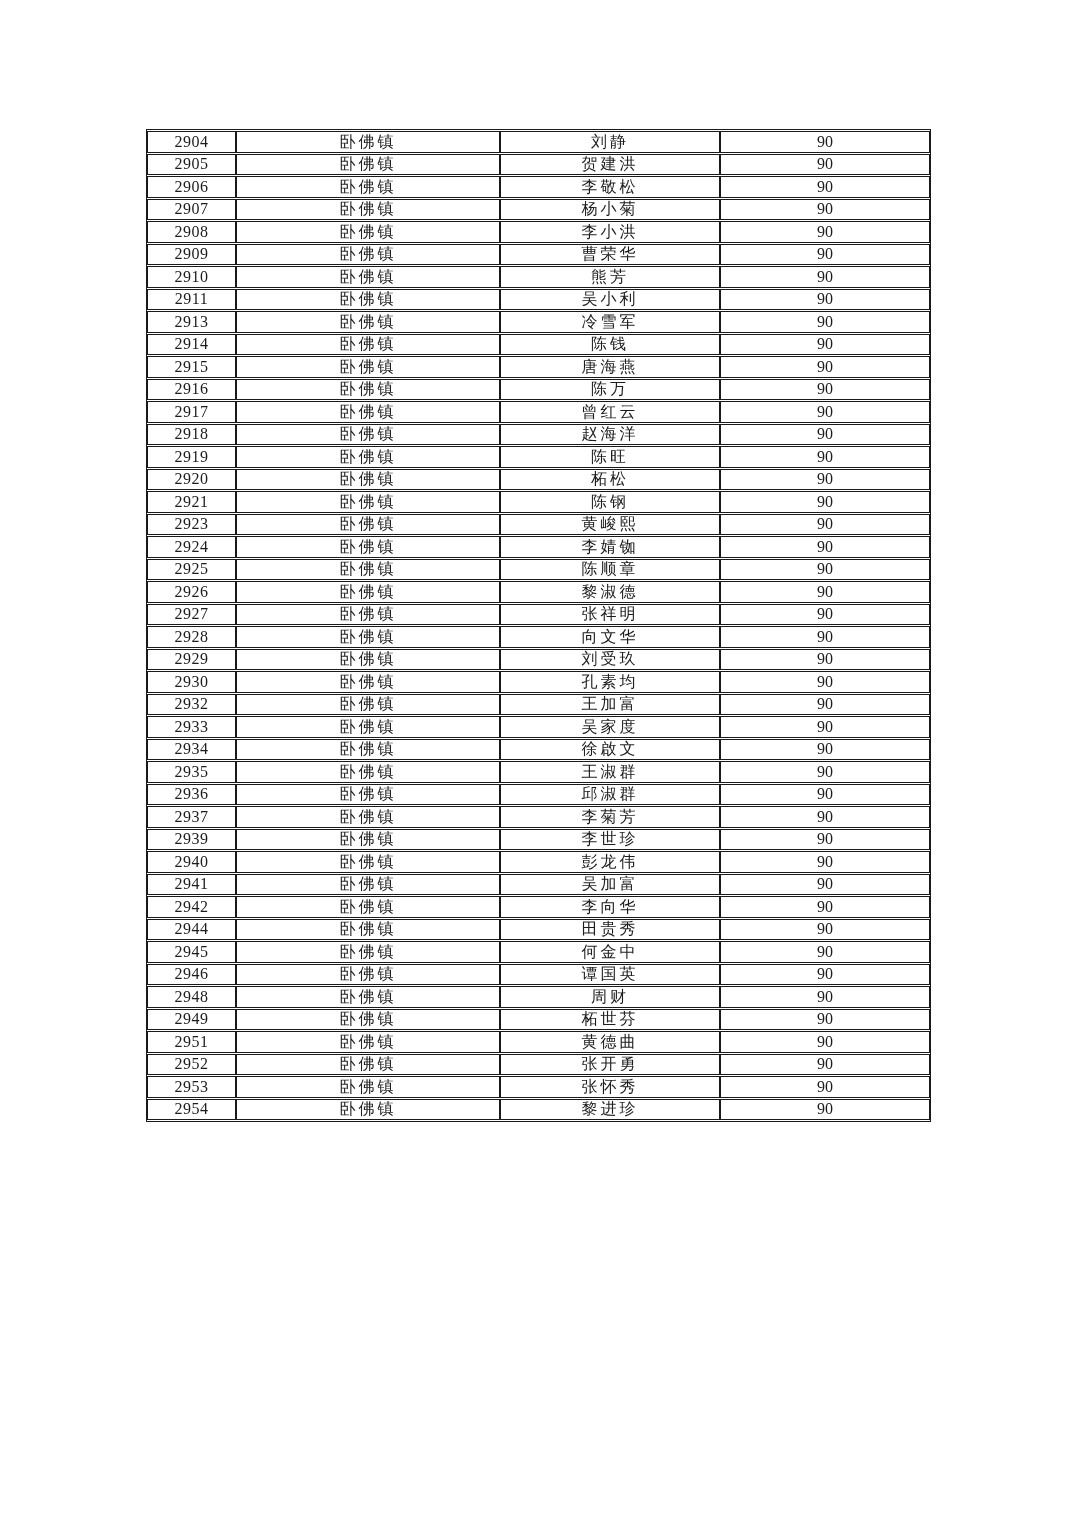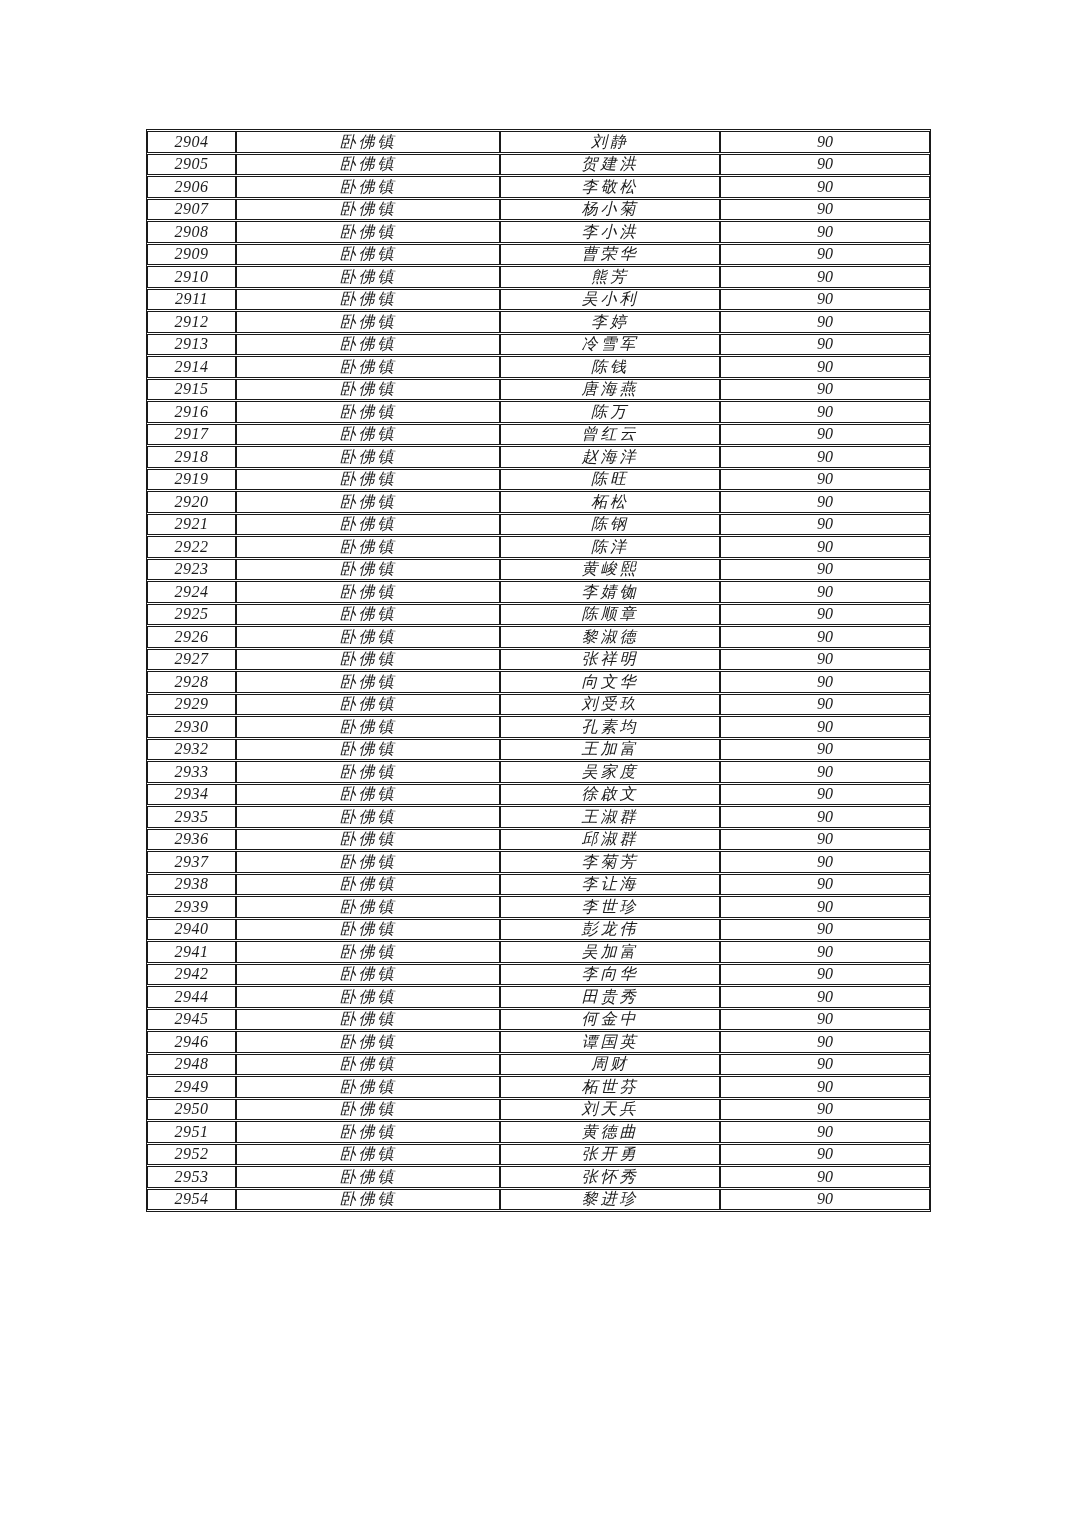--- a/index.html
+++ b/index.html
@@ -11,21 +11,20 @@
     width: 1075px;
     height: 1519px;
     position: relative;
     font-family: "Liberation Serif", "DejaVu Serif", serif;
     color: #1c1c1c;
   }
   .page {
     position: absolute;
     inset: 0;
     background: #ffffff;
-    font-style: italic;
   }
   table.roster {
     position: absolute;
     left: 146px;
     top: 129px;
     width: 783px;
     table-layout: fixed;
     border-collapse: separate;
     border-spacing: 0 1px;
     border: 1px solid #1a1a1a;
@@ -108,26 +107,20 @@
           <td class="cell-name">熊芳</td>
           <td class="cell-score">90</td>
         </tr>
         <tr>
           <td class="cell-no">2911</td>
           <td class="cell-town">卧佛镇</td>
           <td class="cell-name">吴小利</td>
           <td class="cell-score">90</td>
         </tr>
         <tr>
-          <td class="cell-no">2912</td>
-          <td class="cell-town">卧佛镇</td>
-          <td class="cell-name">李婷</td>
-          <td class="cell-score">90</td>
-        </tr>
-        <tr>
           <td class="cell-no">2913</td>
           <td class="cell-town">卧佛镇</td>
           <td class="cell-name">冷雪军</td>
           <td class="cell-score">90</td>
         </tr>
         <tr>
           <td class="cell-no">2914</td>
           <td class="cell-town">卧佛镇</td>
           <td class="cell-name">陈钱</td>
           <td class="cell-score">90</td>
@@ -168,26 +161,20 @@
           <td class="cell-name">柘松</td>
           <td class="cell-score">90</td>
         </tr>
         <tr>
           <td class="cell-no">2921</td>
           <td class="cell-town">卧佛镇</td>
           <td class="cell-name">陈钢</td>
           <td class="cell-score">90</td>
         </tr>
         <tr>
-          <td class="cell-no">2922</td>
-          <td class="cell-town">卧佛镇</td>
-          <td class="cell-name">陈洋</td>
-          <td class="cell-score">90</td>
-        </tr>
-        <tr>
           <td class="cell-no">2923</td>
           <td class="cell-town">卧佛镇</td>
           <td class="cell-name">黄峻熙</td>
           <td class="cell-score">90</td>
         </tr>
         <tr>
           <td class="cell-no">2924</td>
           <td class="cell-town">卧佛镇</td>
           <td class="cell-name">李婧铷</td>
           <td class="cell-score">90</td>
@@ -258,26 +245,20 @@
           <td class="cell-name">邱淑群</td>
           <td class="cell-score">90</td>
         </tr>
         <tr>
           <td class="cell-no">2937</td>
           <td class="cell-town">卧佛镇</td>
           <td class="cell-name">李菊芳</td>
           <td class="cell-score">90</td>
         </tr>
         <tr>
-          <td class="cell-no">2938</td>
-          <td class="cell-town">卧佛镇</td>
-          <td class="cell-name">李让海</td>
-          <td class="cell-score">90</td>
-        </tr>
-        <tr>
           <td class="cell-no">2939</td>
           <td class="cell-town">卧佛镇</td>
           <td class="cell-name">李世珍</td>
           <td class="cell-score">90</td>
         </tr>
         <tr>
           <td class="cell-no">2940</td>
           <td class="cell-town">卧佛镇</td>
           <td class="cell-name">彭龙伟</td>
           <td class="cell-score">90</td>
@@ -315,26 +296,20 @@
         <tr>
           <td class="cell-no">2948</td>
           <td class="cell-town">卧佛镇</td>
           <td class="cell-name">周财</td>
           <td class="cell-score">90</td>
         </tr>
         <tr>
           <td class="cell-no">2949</td>
           <td class="cell-town">卧佛镇</td>
           <td class="cell-name">柘世芬</td>
-          <td class="cell-score">90</td>
-        </tr>
-        <tr>
-          <td class="cell-no">2950</td>
-          <td class="cell-town">卧佛镇</td>
-          <td class="cell-name">刘天兵</td>
           <td class="cell-score">90</td>
         </tr>
         <tr>
           <td class="cell-no">2951</td>
           <td class="cell-town">卧佛镇</td>
           <td class="cell-name">黄德曲</td>
           <td class="cell-score">90</td>
         </tr>
         <tr>
           <td class="cell-no">2952</td>

